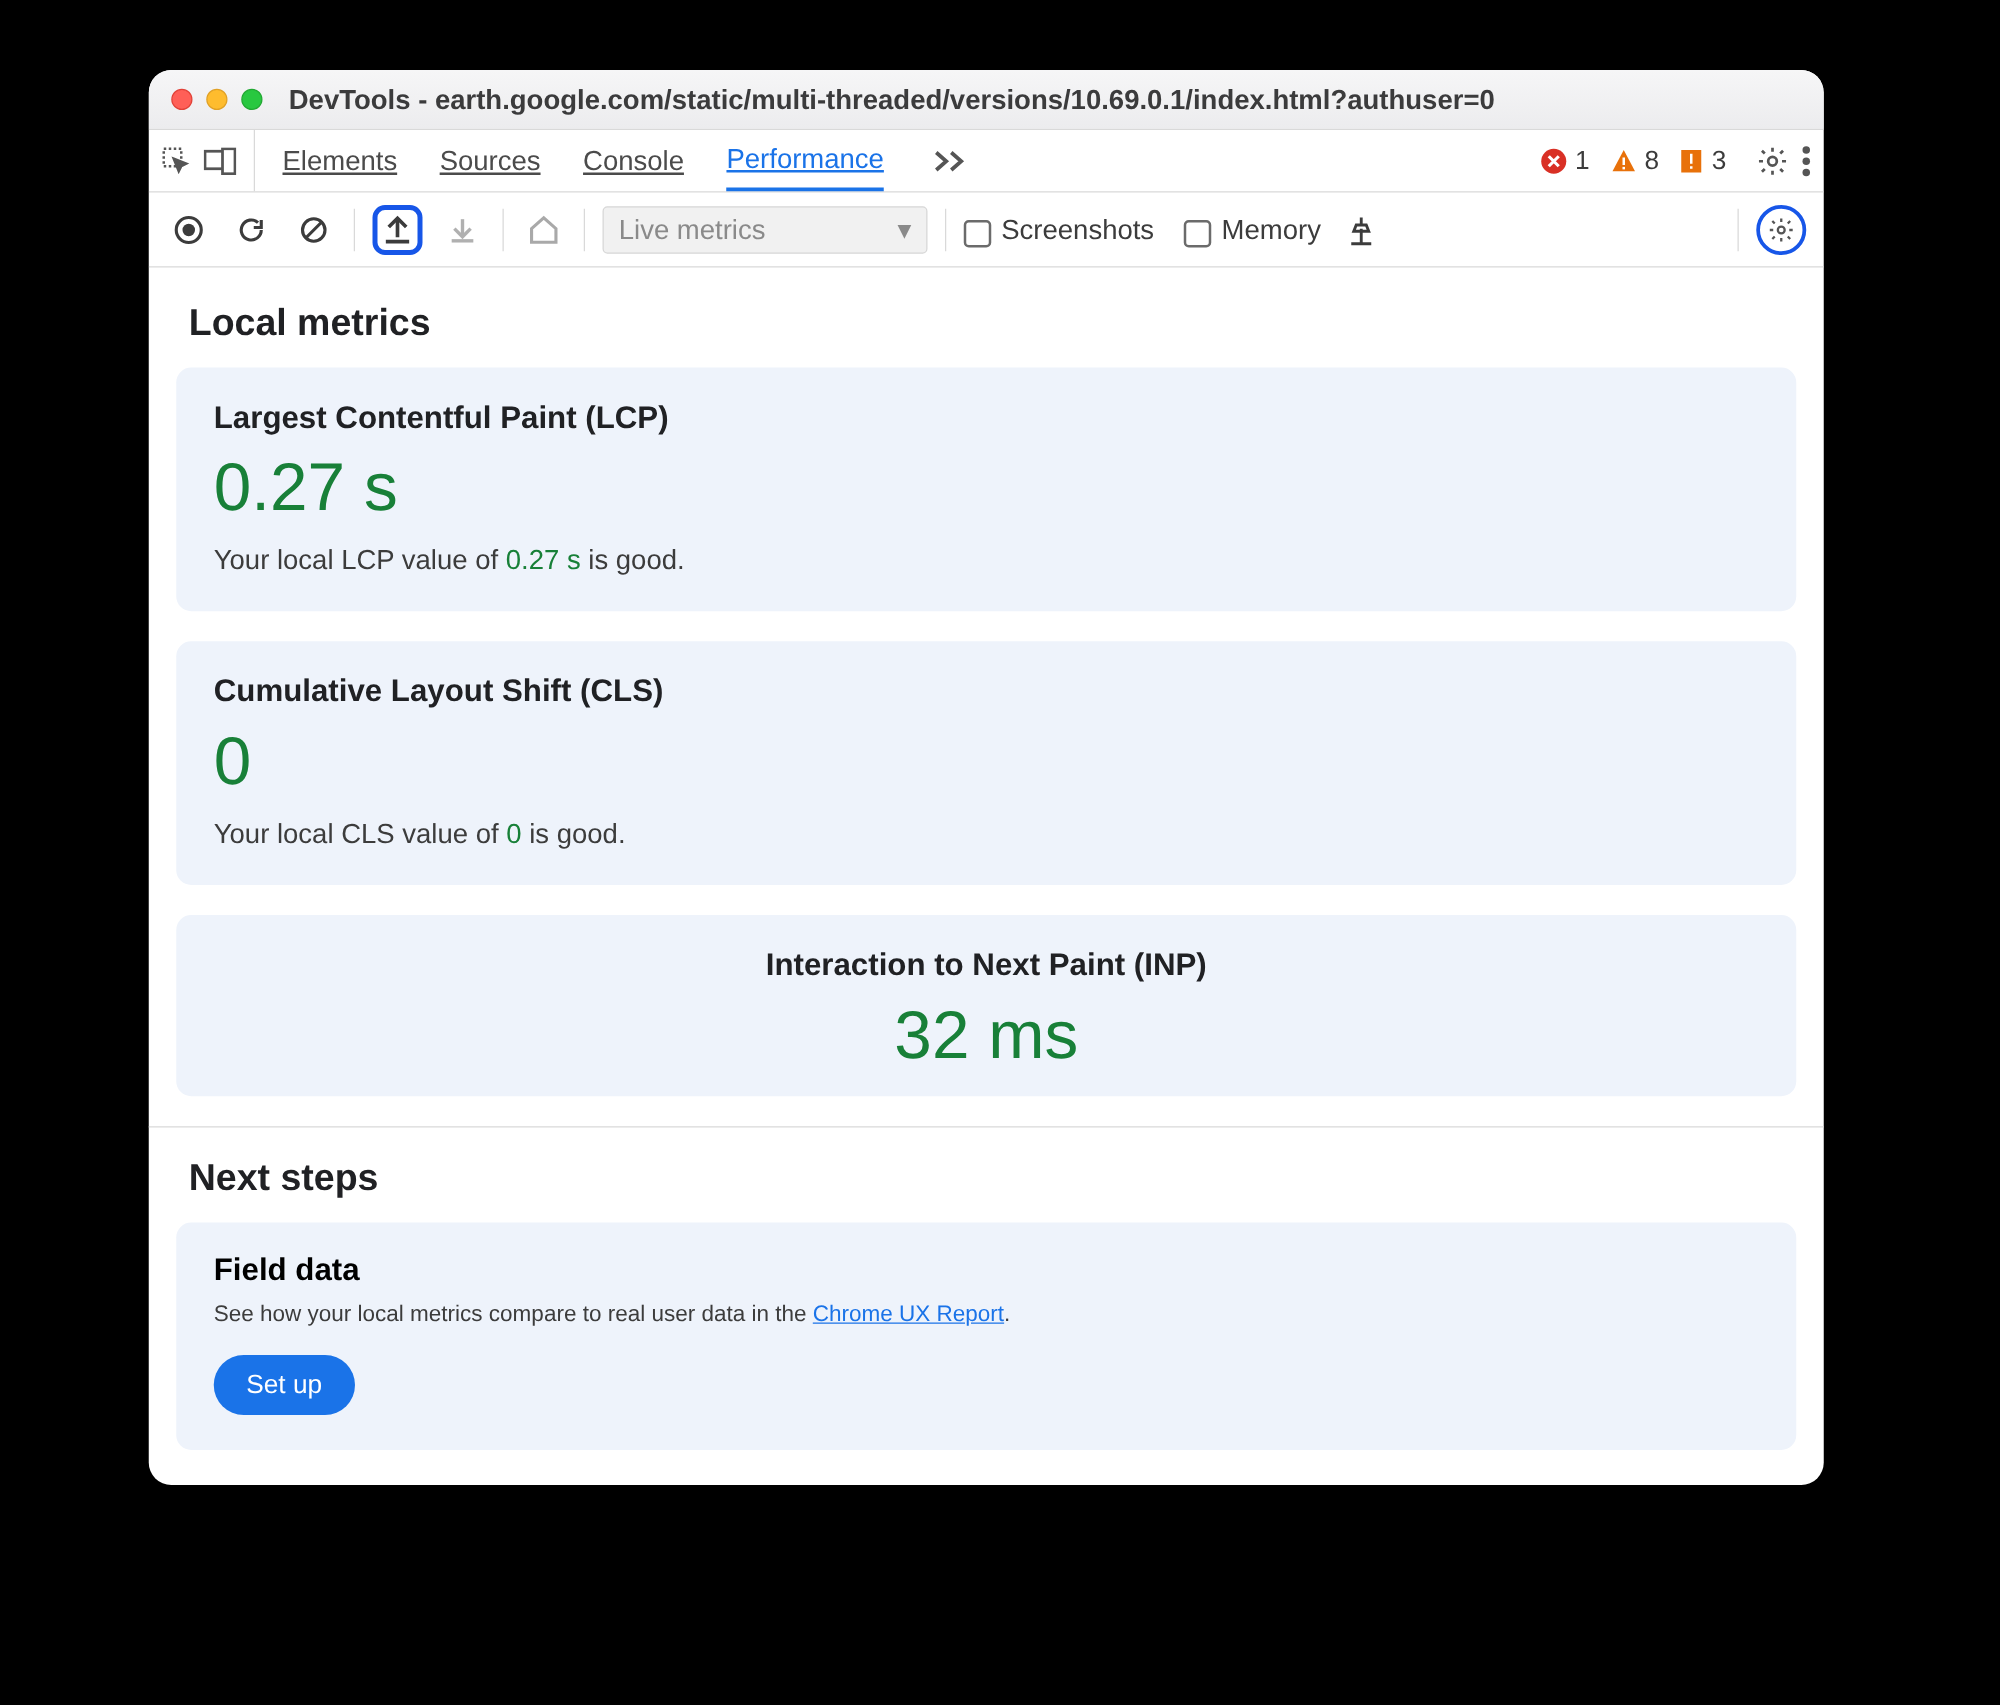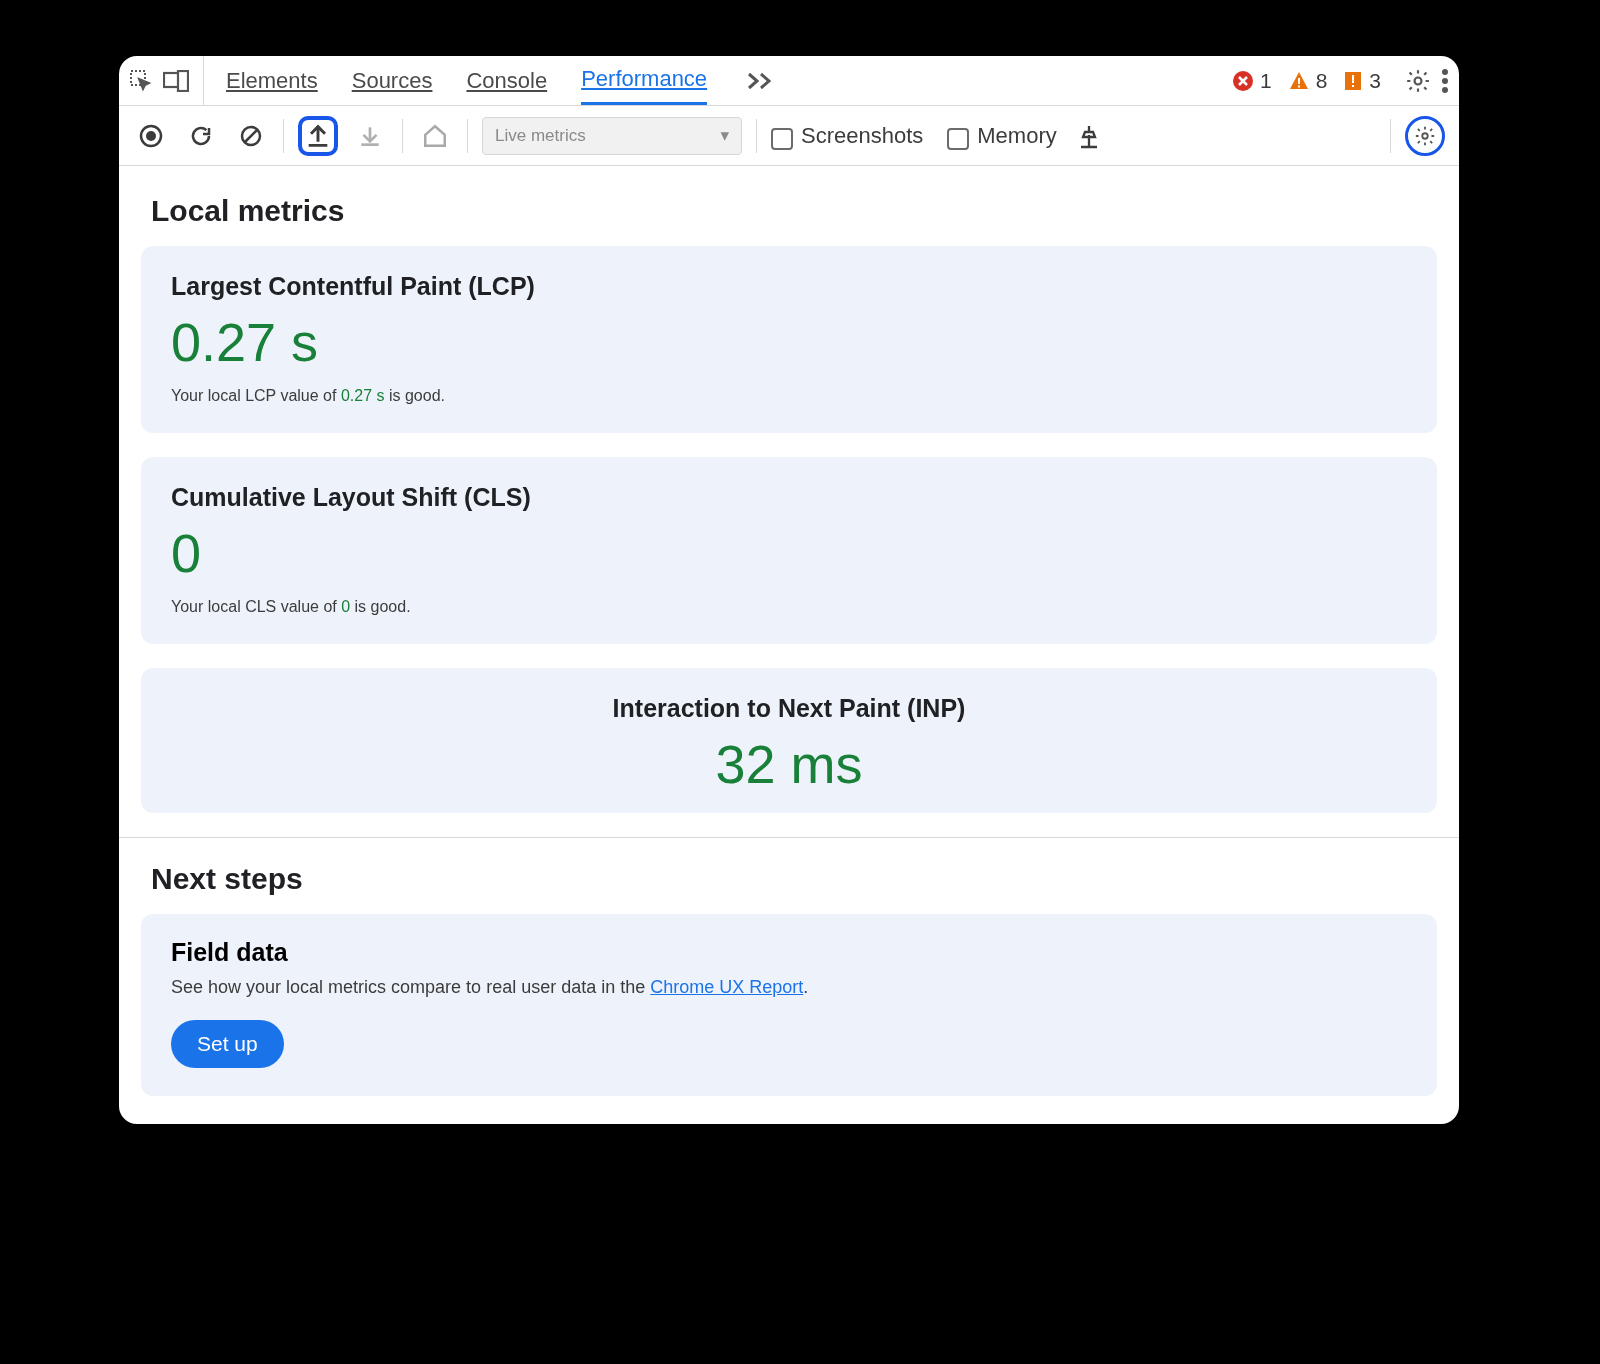--- a/index.html
+++ b/index.html
@@ -25,46 +25,54 @@
   .chev { color:#555; padding-left:6px;}
   .spacer { flex:1; }
   .badges { display:flex; align-items:center; gap:6px; font-size:21px; font-weight:500; margin-right:14px;}
   .b-err{color:#d93025;} .b-warn{color:#e8710a;} .b-issue{color:#e8710a;}
   .badges span.num{ color:#3c3c3c; margin-right:10px;}
   .toolbar { height:60px; border-bottom:1px solid #d9d9d9; display:flex; align-items:center; padding:0 14px; gap:14px; font-size:22px; color:#555;}
   .tool-btn{ width:36px; height:36px; display:flex; align-items:center; justify-content:center; border-radius:6px; cursor:pointer;}
   .tool-sep{ width:1px; height:34px; background:#d9d9d9;}
   .highlight-blue{ border:4px solid #1756e8; border-radius:10px; padding:2px;}
   .selectbox{ width:260px; height:38px; background:#f1f1f1; border:1px solid #d6d6d6; border-radius:4px; color:#8a8a8a;
-    display:flex; align-items:center; padding:0 12px; justify-content:space-between; font-size:17px;}
+    display:flex; align-items:center; padding:0 12px; justify-content:space-between; font-size:22px;}
   .chk{ width:22px; height:22px; border:2px solid #6b6b6b; border-radius:4px; display:inline-block; margin-right:8px; position:relative; top:3px;}
   .gear-circle{ width:40px; height:40px; border:3.5px solid #1756e8; border-radius:50%; display:flex; align-items:center; justify-content:center;}
   .content{ padding:28px 22px 0 22px; }
   h2.section{ font-size:30px; color:#202124; font-weight:600; margin-bottom:18px;margin-left:10px;}
   .cards{ display:grid; grid-template-columns:1fr; gap:24px; }
   .card{ background:#eef3fb; border-radius:12px; padding:26px 30px 28px 30px;}
   .card.narrow{ grid-column:1; }
   .card h3{ font-size:25px; font-weight:600; color:#202124; margin-bottom:14px;}
   .big{ font-size:54px; font-weight:500; color:#188038; margin-bottom:18px; line-height:1;}
-  .desc{ font-size:16px; color:#3c3c3c;}
+  .desc{ font-size:22px; color:#3c3c3c;}
   .desc .good{ color:#188038; }
   .hr{ height:1px; background:#d9d9d9; margin:24px -22px 0 -22px;}
   .next{ padding:24px 22px 28px 22px;}
   .fieldcard{ background:#eef3fb; border-radius:12px; padding:24px 30px 28px 30px;}
   .fieldcard h3{ font-size:25px; font-weight:600; margin-bottom:10px;}
   .fieldcard p{ font-size:18px; color:#3c3c3c; margin-bottom:22px;}
   .fieldcard a{ color:#1a73e8; text-decoration:underline;}
   .pillbtn{ background:#1a73e8; color:#fff; border:none; font-size:21px; padding:12px 26px; border-radius:999px; cursor:pointer;}
   svg{display:block;}
 </style>
 </head>
 <body>
 
 <div class="window">
 
+  <div class="titlebar">
+    <div class="traffic">
+      <div class="dot red"></div>
+      <div class="dot yellow"></div>
+      <div class="dot green"></div>
+    </div>
+    <div class="title">DevTools - earth.google.com/static/multi-threaded/versions/10.69.0.1/index.html?authuser=0</div>
+  </div>
 
   <div class="tabbar">
     <div class="tb-icons">
       <span>
         <svg width="24" height="24" viewBox="0 0 24 24" fill="none" stroke="#555" stroke-width="2">
           <rect x="2" y="2" width="14" height="14" stroke-dasharray="2 2"></rect>
             <path d="M10 10l10 4-4 2-2 4z" fill="#555"></path>
         </svg>
       </span>
       <span>

